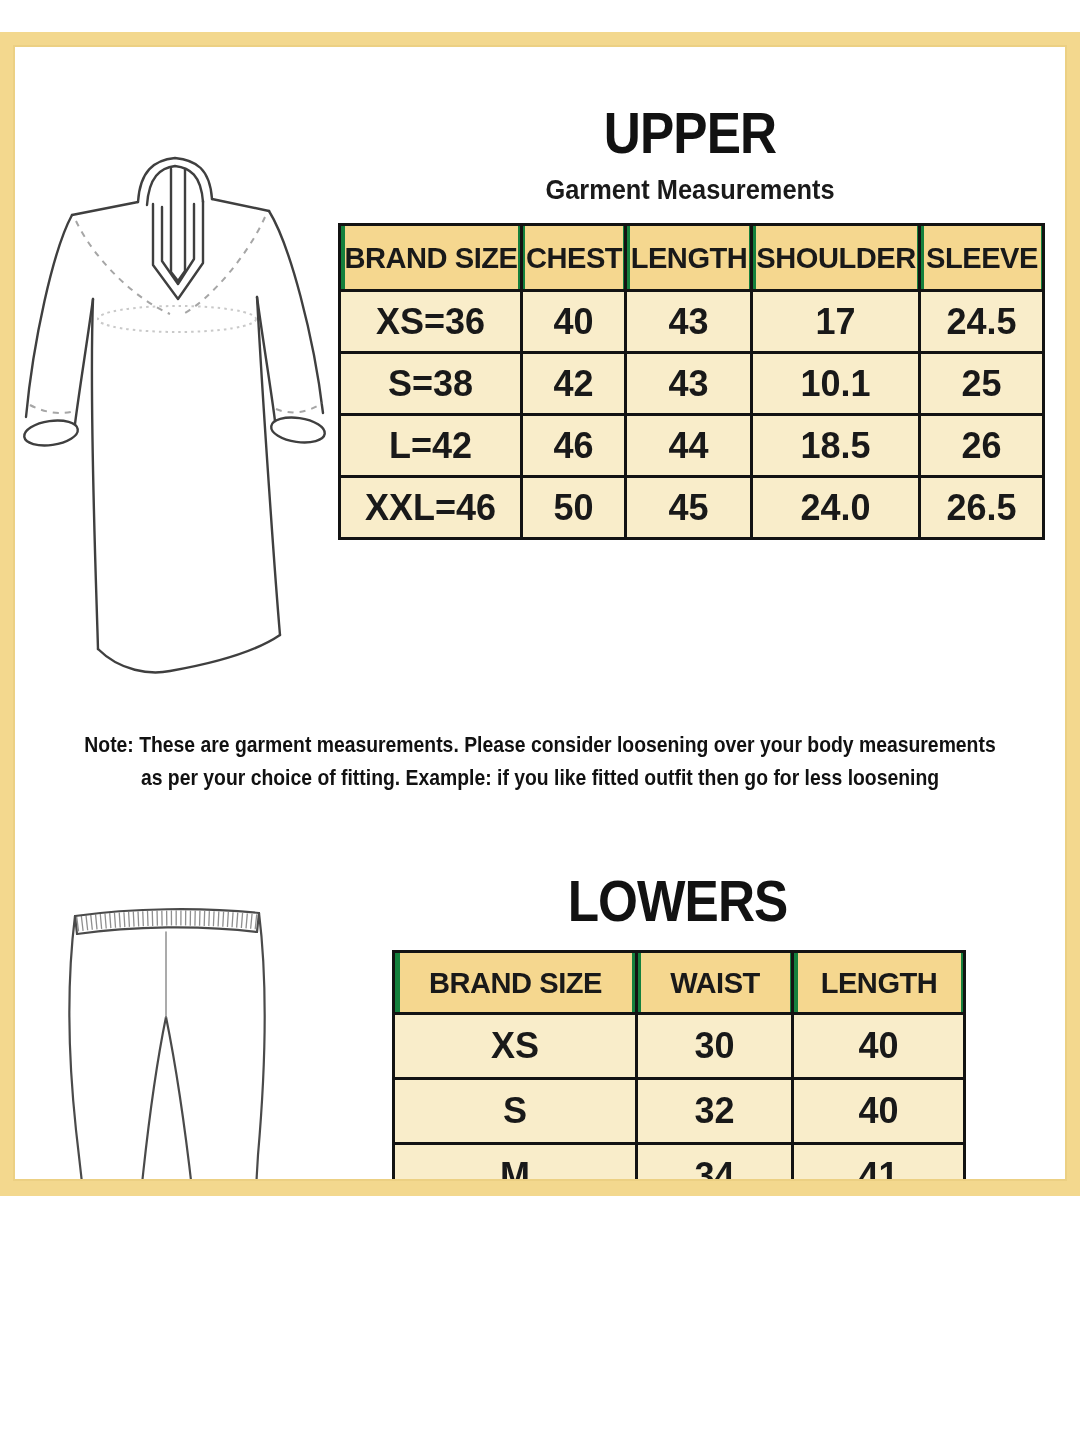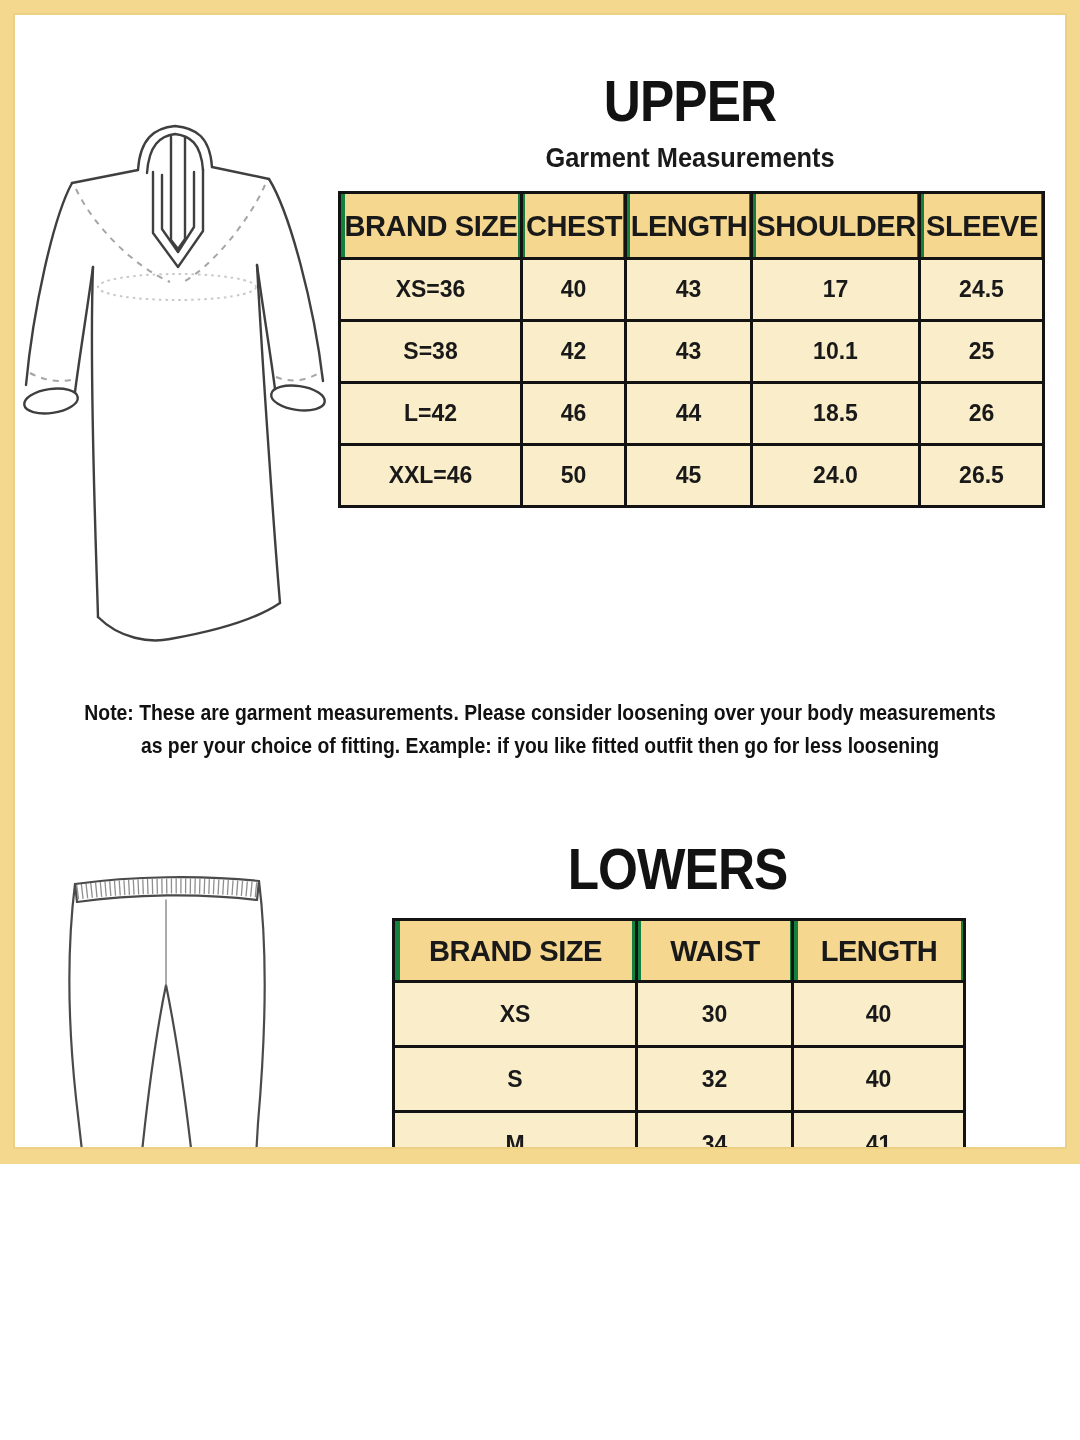--- a/index.html
+++ b/index.html
@@ -1,18 +1,18 @@
 <!DOCTYPE html>
 <html><head>
 <meta charset="utf-8">
 <style>
   html,body{margin:0;padding:0;background:#ffffff;}
   .page{
     position:relative;width:1080px;height:1164px;background:#ffffff;
-    font-family:"Liberation Sans",sans-serif;overflow:hidden;color:#1a1a1a;
+    font-family:"Liberation Sans",sans-serif;overflow:hidden;color:#1a1a1a;margin-top:32px;
   }
   .frame{
     position:absolute;inset:0;
     border:13px solid #f3d88e;border-bottom-width:15px;
     box-shadow:inset 0 0 0 2px #ecd083;
     pointer-events:none;z-index:5;
   }
   .big-title{
     position:absolute;text-align:center;font-weight:bold;color:#121212;
     font-size:57px;line-height:62px;letter-spacing:-1px;transform:scaleX(.9);
@@ -23,21 +23,21 @@
   .subtitle{
     position:absolute;left:338px;top:143px;width:704px;text-align:center;
     font-weight:bold;font-size:27px;transform:scaleX(.94);white-space:nowrap;
   }
   table{border-collapse:collapse;table-layout:fixed;position:absolute;background:#15803d;}
   th,td{
     border:3px solid #131313;text-align:center;vertical-align:middle;
     font-weight:bold;color:#191919;padding:0;
   }
   th{background:#f5d78f;font-size:30px;letter-spacing:-.5px;transform:scaleX(.97);}
-  td{background:#f9edca;font-size:23px;}
+  td{background:#f9edca;font-size:36px;}
   .upper-table{left:338px;top:191px;width:704px;}
   .upper-table thead tr{height:66px;}
   .upper-table tbody tr{height:62px;}
   .lowers-table{left:392px;top:918px;width:571px;}
   .lowers-table thead tr{height:62px;}
   .lowers-table tbody tr{height:65px;}
   .note{
     position:absolute;left:0;top:696px;width:1080px;text-align:center;
     font-weight:bold;font-size:22px;line-height:33px;color:#111;
     transform:scaleX(.88);white-space:nowrap;

